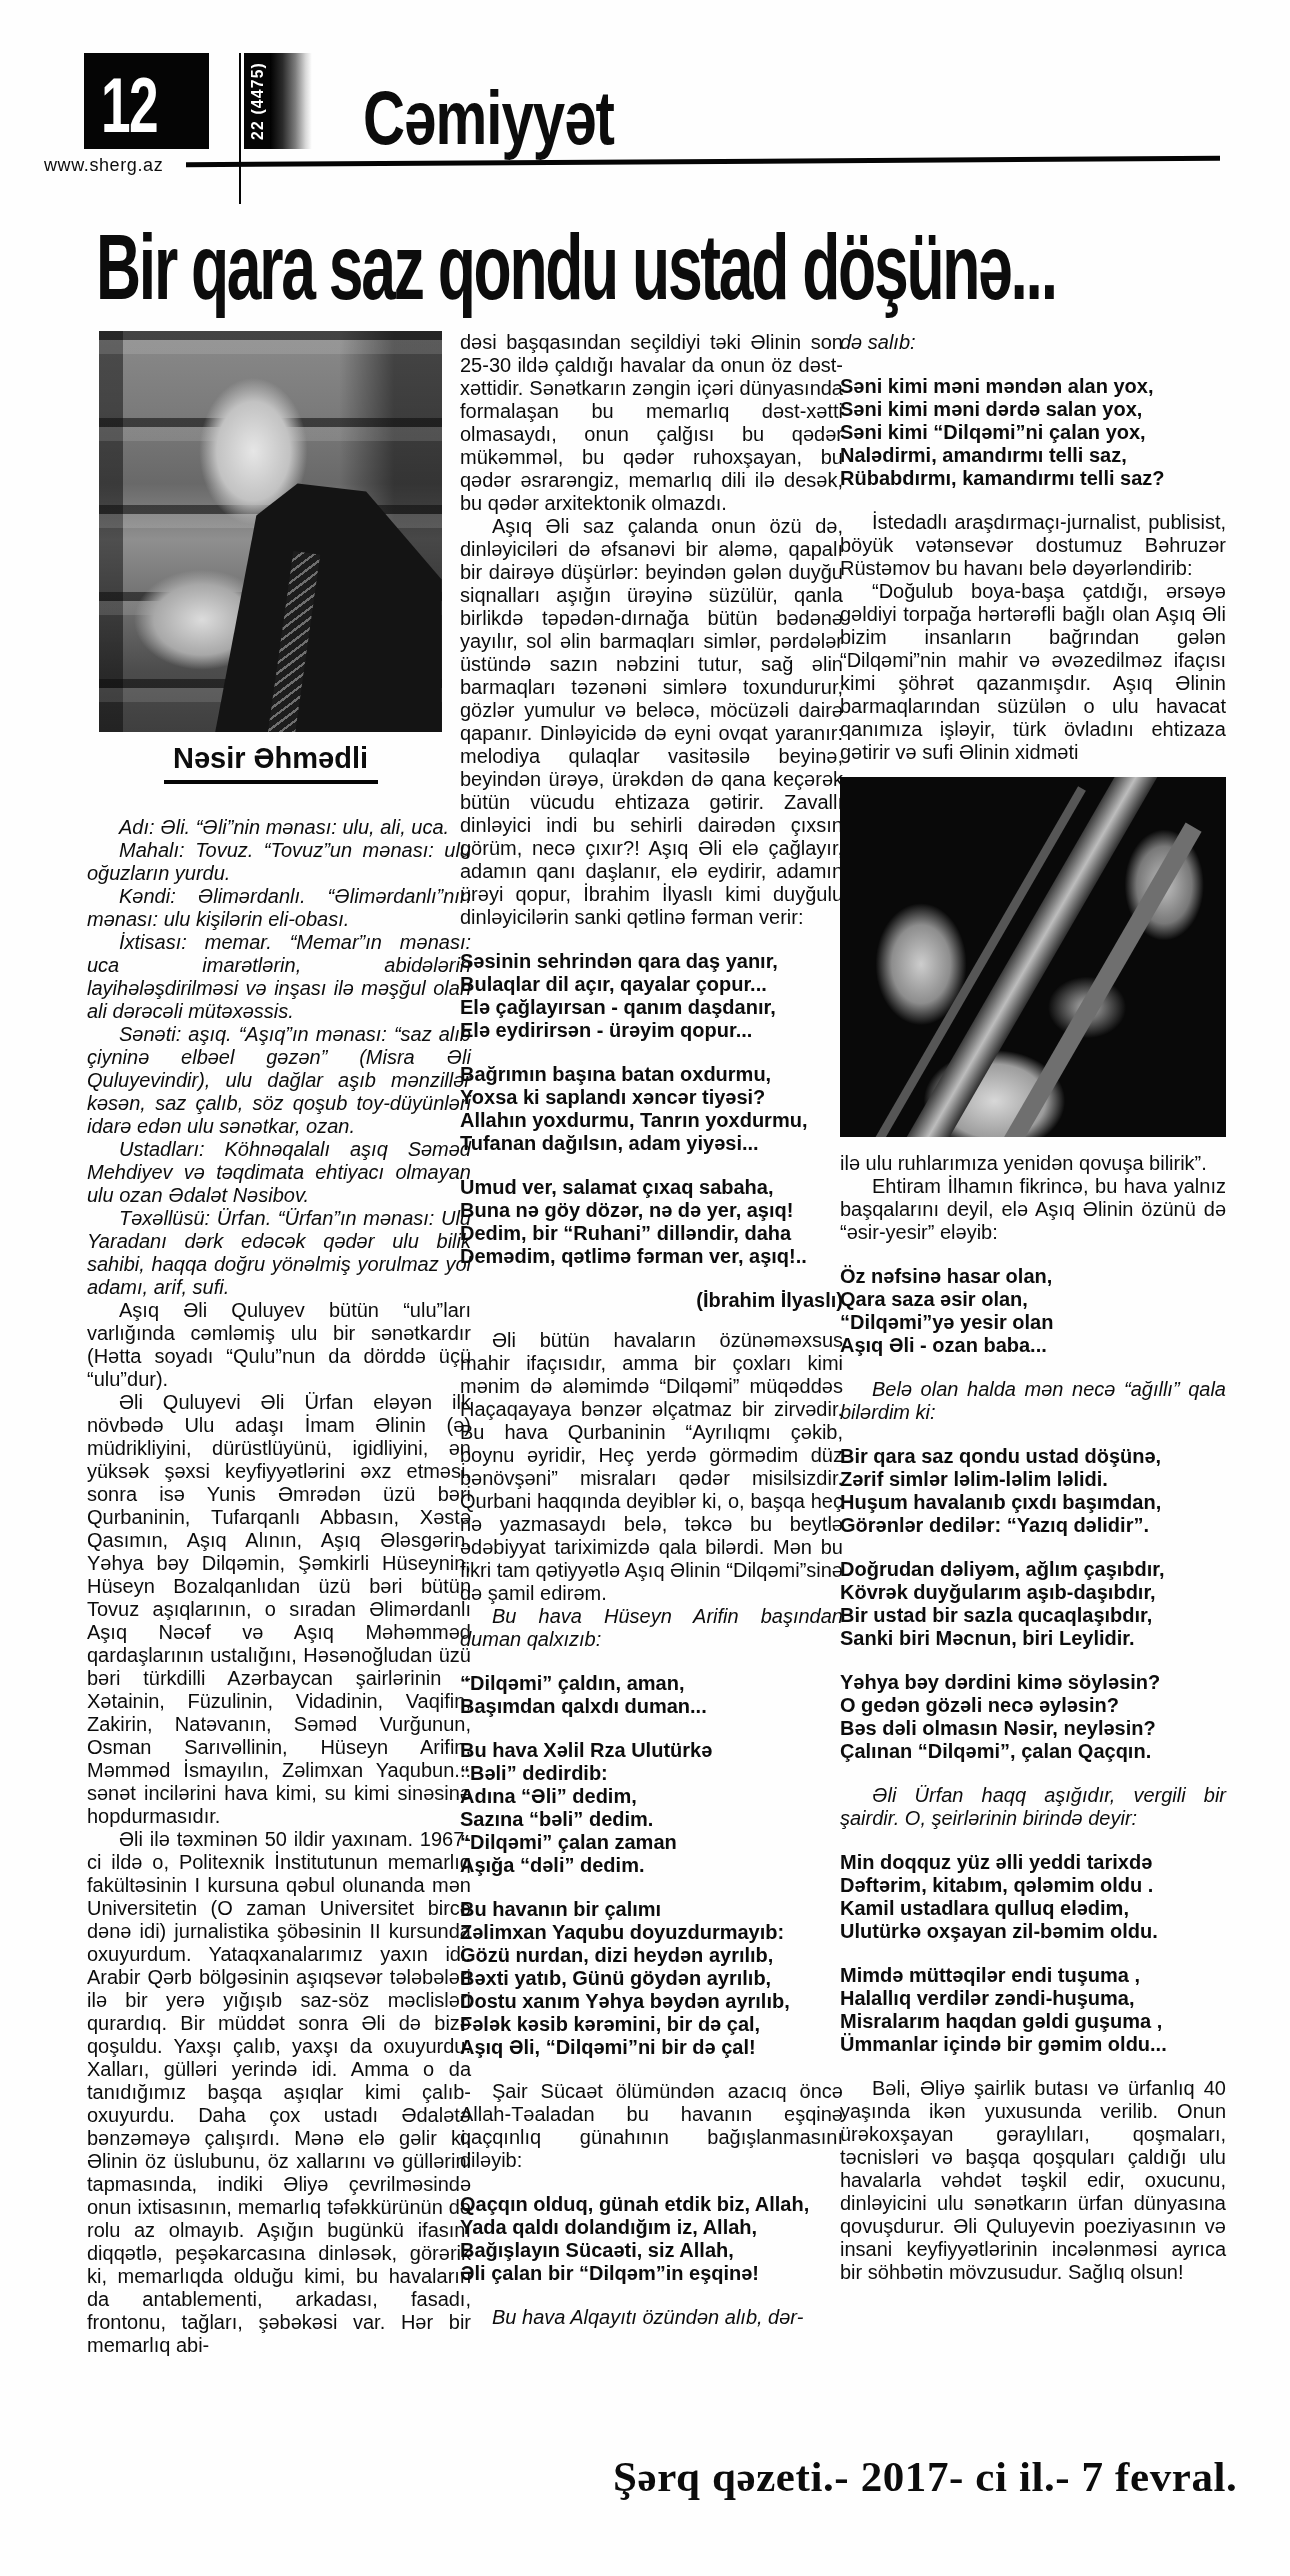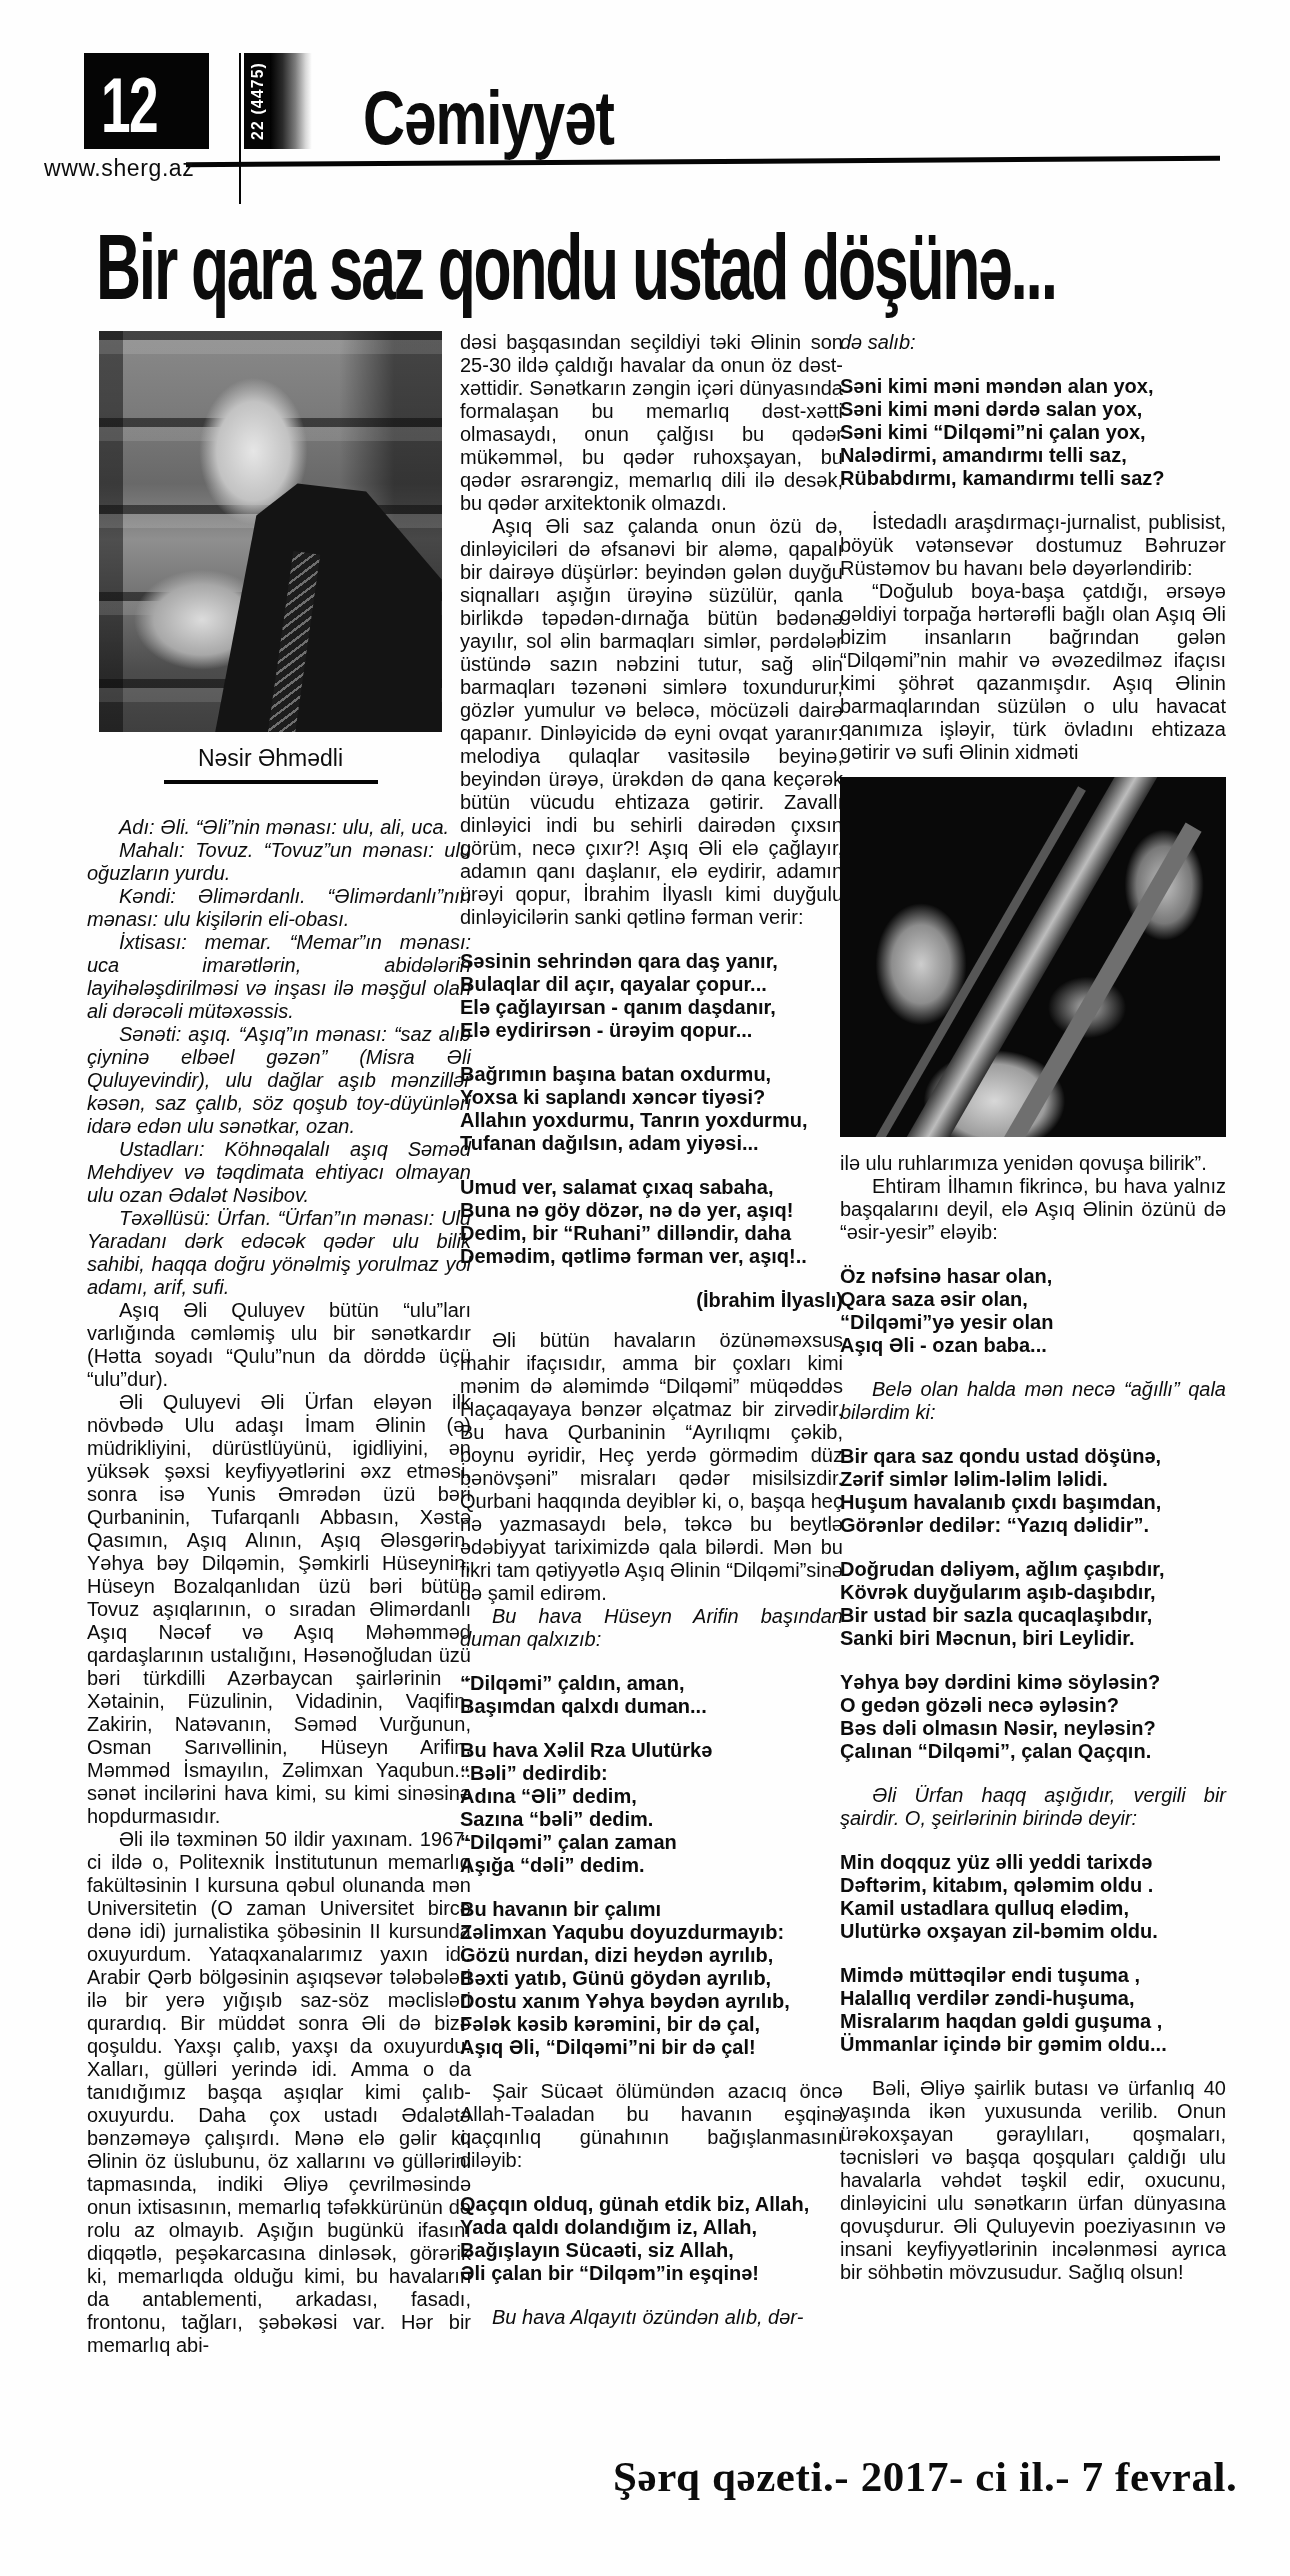--- a/index.html
+++ b/index.html
@@ -12,21 +12,21 @@
         transform:scale(.72,1.05);transform-origin:left top;letter-spacing:-2.3px;}
   .vert-line{position:absolute;left:239px;top:53px;width:2.3px;height:151px;background:#050505;}
   .issue-strip{position:absolute;left:244px;top:53px;width:27px;height:96px;background:#050505;
         display:flex;align-items:center;justify-content:center;}
   .issue-strip span{writing-mode:vertical-rl;transform:rotate(180deg);color:#fff;font-size:15.7px;font-weight:bold;letter-spacing:1.2px;}
   .fade-strip{position:absolute;left:270px;top:53px;width:42px;height:96px;
         background:linear-gradient(to right,#000 0%,#2b2b2b 30%,#7c7c7c 60%,#d8d8d8 85%,#fff 100%);}
   .section-title{position:absolute;left:363px;top:74px;font-size:71px;font-weight:bold;
         transform:scale(.82,1.08);transform-origin:left top;letter-spacing:-1.2px;}
   .header-rule{position:absolute;left:186px;top:159px;width:1034px;height:5.2px;background:#050505;transform:rotate(-.35deg);}
-  .site-url{position:absolute;left:44px;top:155px;font-size:23px;letter-spacing:0.6px;}
+  .site-url{position:absolute;left:44px;top:155px;font-size:18px;letter-spacing:0.6px;}
 
   
   .headline{position:absolute;left:96px;top:214px;margin:0;font-size:80px;font-weight:bold;white-space:nowrap;
         transform:scale(.78,1.16);transform-origin:left top;letter-spacing:-2.9px;}
 
   
   .col{position:absolute;top:331px;font-size:20px;line-height:23px;}
   .col1{left:87px;width:384px;}
   .col2{left:460px;width:383px;}
   .col3{left:840px;width:386px;}
@@ -48,21 +48,21 @@
   .photo-portrait .face{position:absolute;inset:0;background:
       radial-gradient(ellipse 73px 99px at 45% 30%,#e6e6e6 0%,#c2c2c2 50%,rgba(160,160,160,0) 74%),
       radial-gradient(ellipse 87px 64px at 30% 72%,#dcdcdc 0%,#a8a8a8 55%,rgba(150,150,150,0) 78%),
       radial-gradient(ellipse 110px 70px at 60% 97%,#cfcfcf 0%,#9a9a9a 55%,rgba(140,140,140,0) 80%);}
   .photo-portrait .suit{position:absolute;inset:0;background:#141414;
       clip-path:polygon(34% 100%,46% 46%,58% 38%,78% 40%,100% 62%,100% 100%);}
   .photo-portrait .tie{position:absolute;left:53%;top:55%;width:27px;height:191px;background:
       repeating-linear-gradient(135deg,#1c1c1c 0 5.8px,#6e6e6e 5.8px 8.1px);transform:rotate(8deg);}
 
   .caption-wrap{width:367px;margin-top:15px;text-align:center;}
-  .caption{font-size:23px;font-weight:normal;}
+  .caption{font-size:29px;font-weight:bold;}
   .caption-rule{width:214px;height:3.5px;background:#050505;margin:10.4px auto 0;}
   .col1-blocks{padding-top:32px;}
 
   
   .photo-saz{position:relative;width:386px;height:360px;margin:12.8px 0 15px;background:#090909;overflow:hidden;}
   .photo-saz .blobs{position:absolute;inset:0;background:
       radial-gradient(ellipse 65px 87px at 21% 52%,#cdcdcd 0%,#8d8d8d 45%,rgba(120,120,120,0) 70%),
       radial-gradient(ellipse 55px 77px at 84% 30%,#c0c0c0 0%,#787878 50%,rgba(110,110,110,0) 72%),
       radial-gradient(ellipse 93px 67px at 40% 90%,#d8d8d8 0%,#9d9d9d 55%,rgba(130,130,130,0) 76%),
       radial-gradient(ellipse 52px 41px at 64% 64%,#b5b5b5 0%,rgba(120,120,120,0) 75%);}

